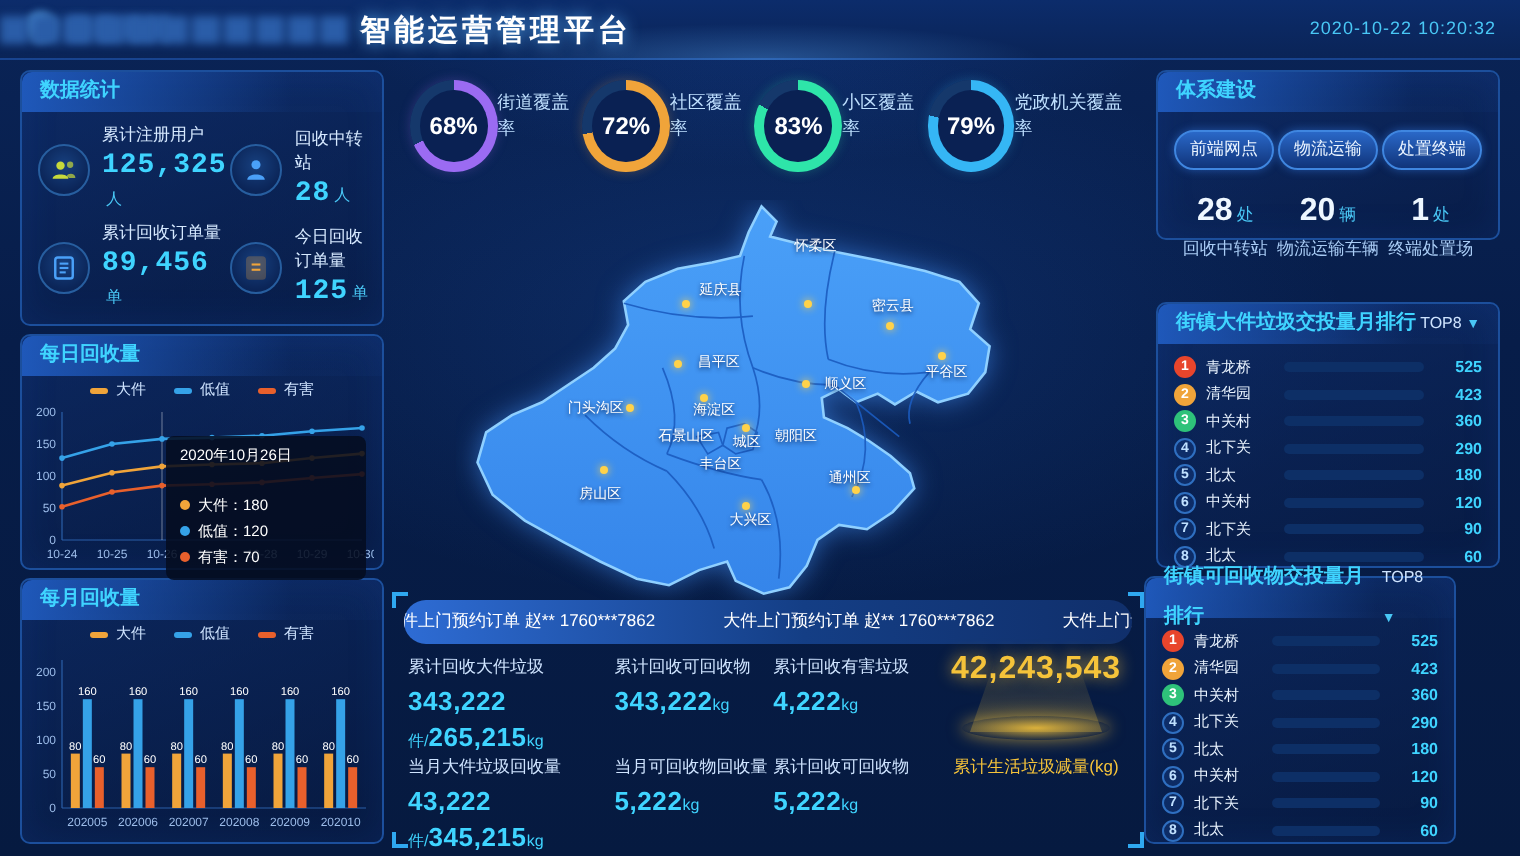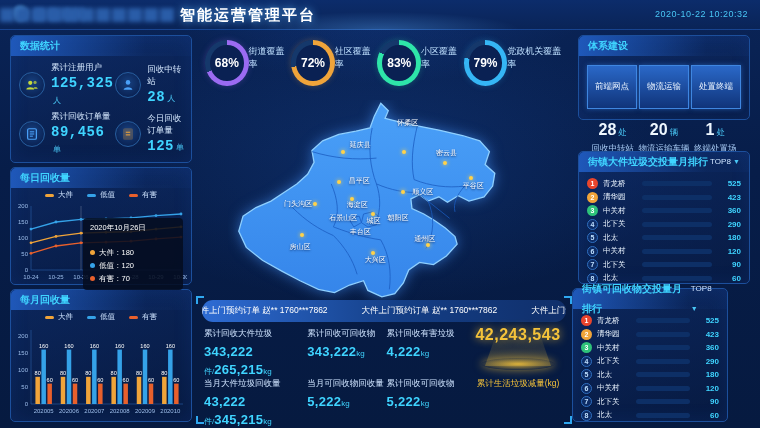--- a/index.html
+++ b/index.html
@@ -95,21 +95,21 @@
   #pedestal { margin:2px auto 0; width:86px; height:30px; position:relative; }
   #pedestal .beam { position:absolute; left:10px; right:10px; top:-14px; height:34px;
     background:linear-gradient(180deg, rgba(245,195,58,0), rgba(245,195,58,.28));
     clip-path:polygon(18% 0, 82% 0, 100% 100%, 0 100%); }
   #pedestal .disc { position:absolute; left:6px; right:6px; bottom:6px; height:12px; border-radius:50%;
     background:radial-gradient(ellipse at 50% 50%, rgba(245,195,58,.85), rgba(245,195,58,.1) 70%);
     box-shadow:0 0 8px rgba(245,195,58,.6); }
   #big-label { margin-top:2px; font-size:8.5px; font-weight:normal; color:#f5c33a; }
   
   .pill-row { display:flex; justify-content:space-between; padding:9px 8px 2px; }
-  .pill { font-size:8.5px; color:#eaf4ff; padding:15px 7px; border-radius:0; cursor:pointer;
+  .pill { font-size:8.5px; color:#eaf4ff; padding:3px 7px; border-radius:10px; cursor:pointer;
     border:1px solid #3f86e0; background:linear-gradient(180deg,#2a68c8,#10347a);
     box-shadow:0 0 5px rgba(60,140,255,.45); }
   .sys-row { display:flex; justify-content:space-between; padding:10px 8px 0; text-align:center; }
   .sys-item { flex:1; }
   .sys-value { font-size:16px; font-weight:bold; color:#eef7ff; }
   .sys-value .unit { font-size:8.5px; font-weight:normal; color:#49c7f5; margin-left:2px; }
   .sys-label { margin-top:4px; font-size:8.5px; color:#a9ccf5; }
   .rank-list { padding:5px 8px 0; }
   .rank-row { display:flex; align-items:center; gap:5px; height:13.5px; }
   .rank-badge { width:11px; height:11px; flex:0 0 11px; border-radius:50%; font-size:7px; line-height:11px;

